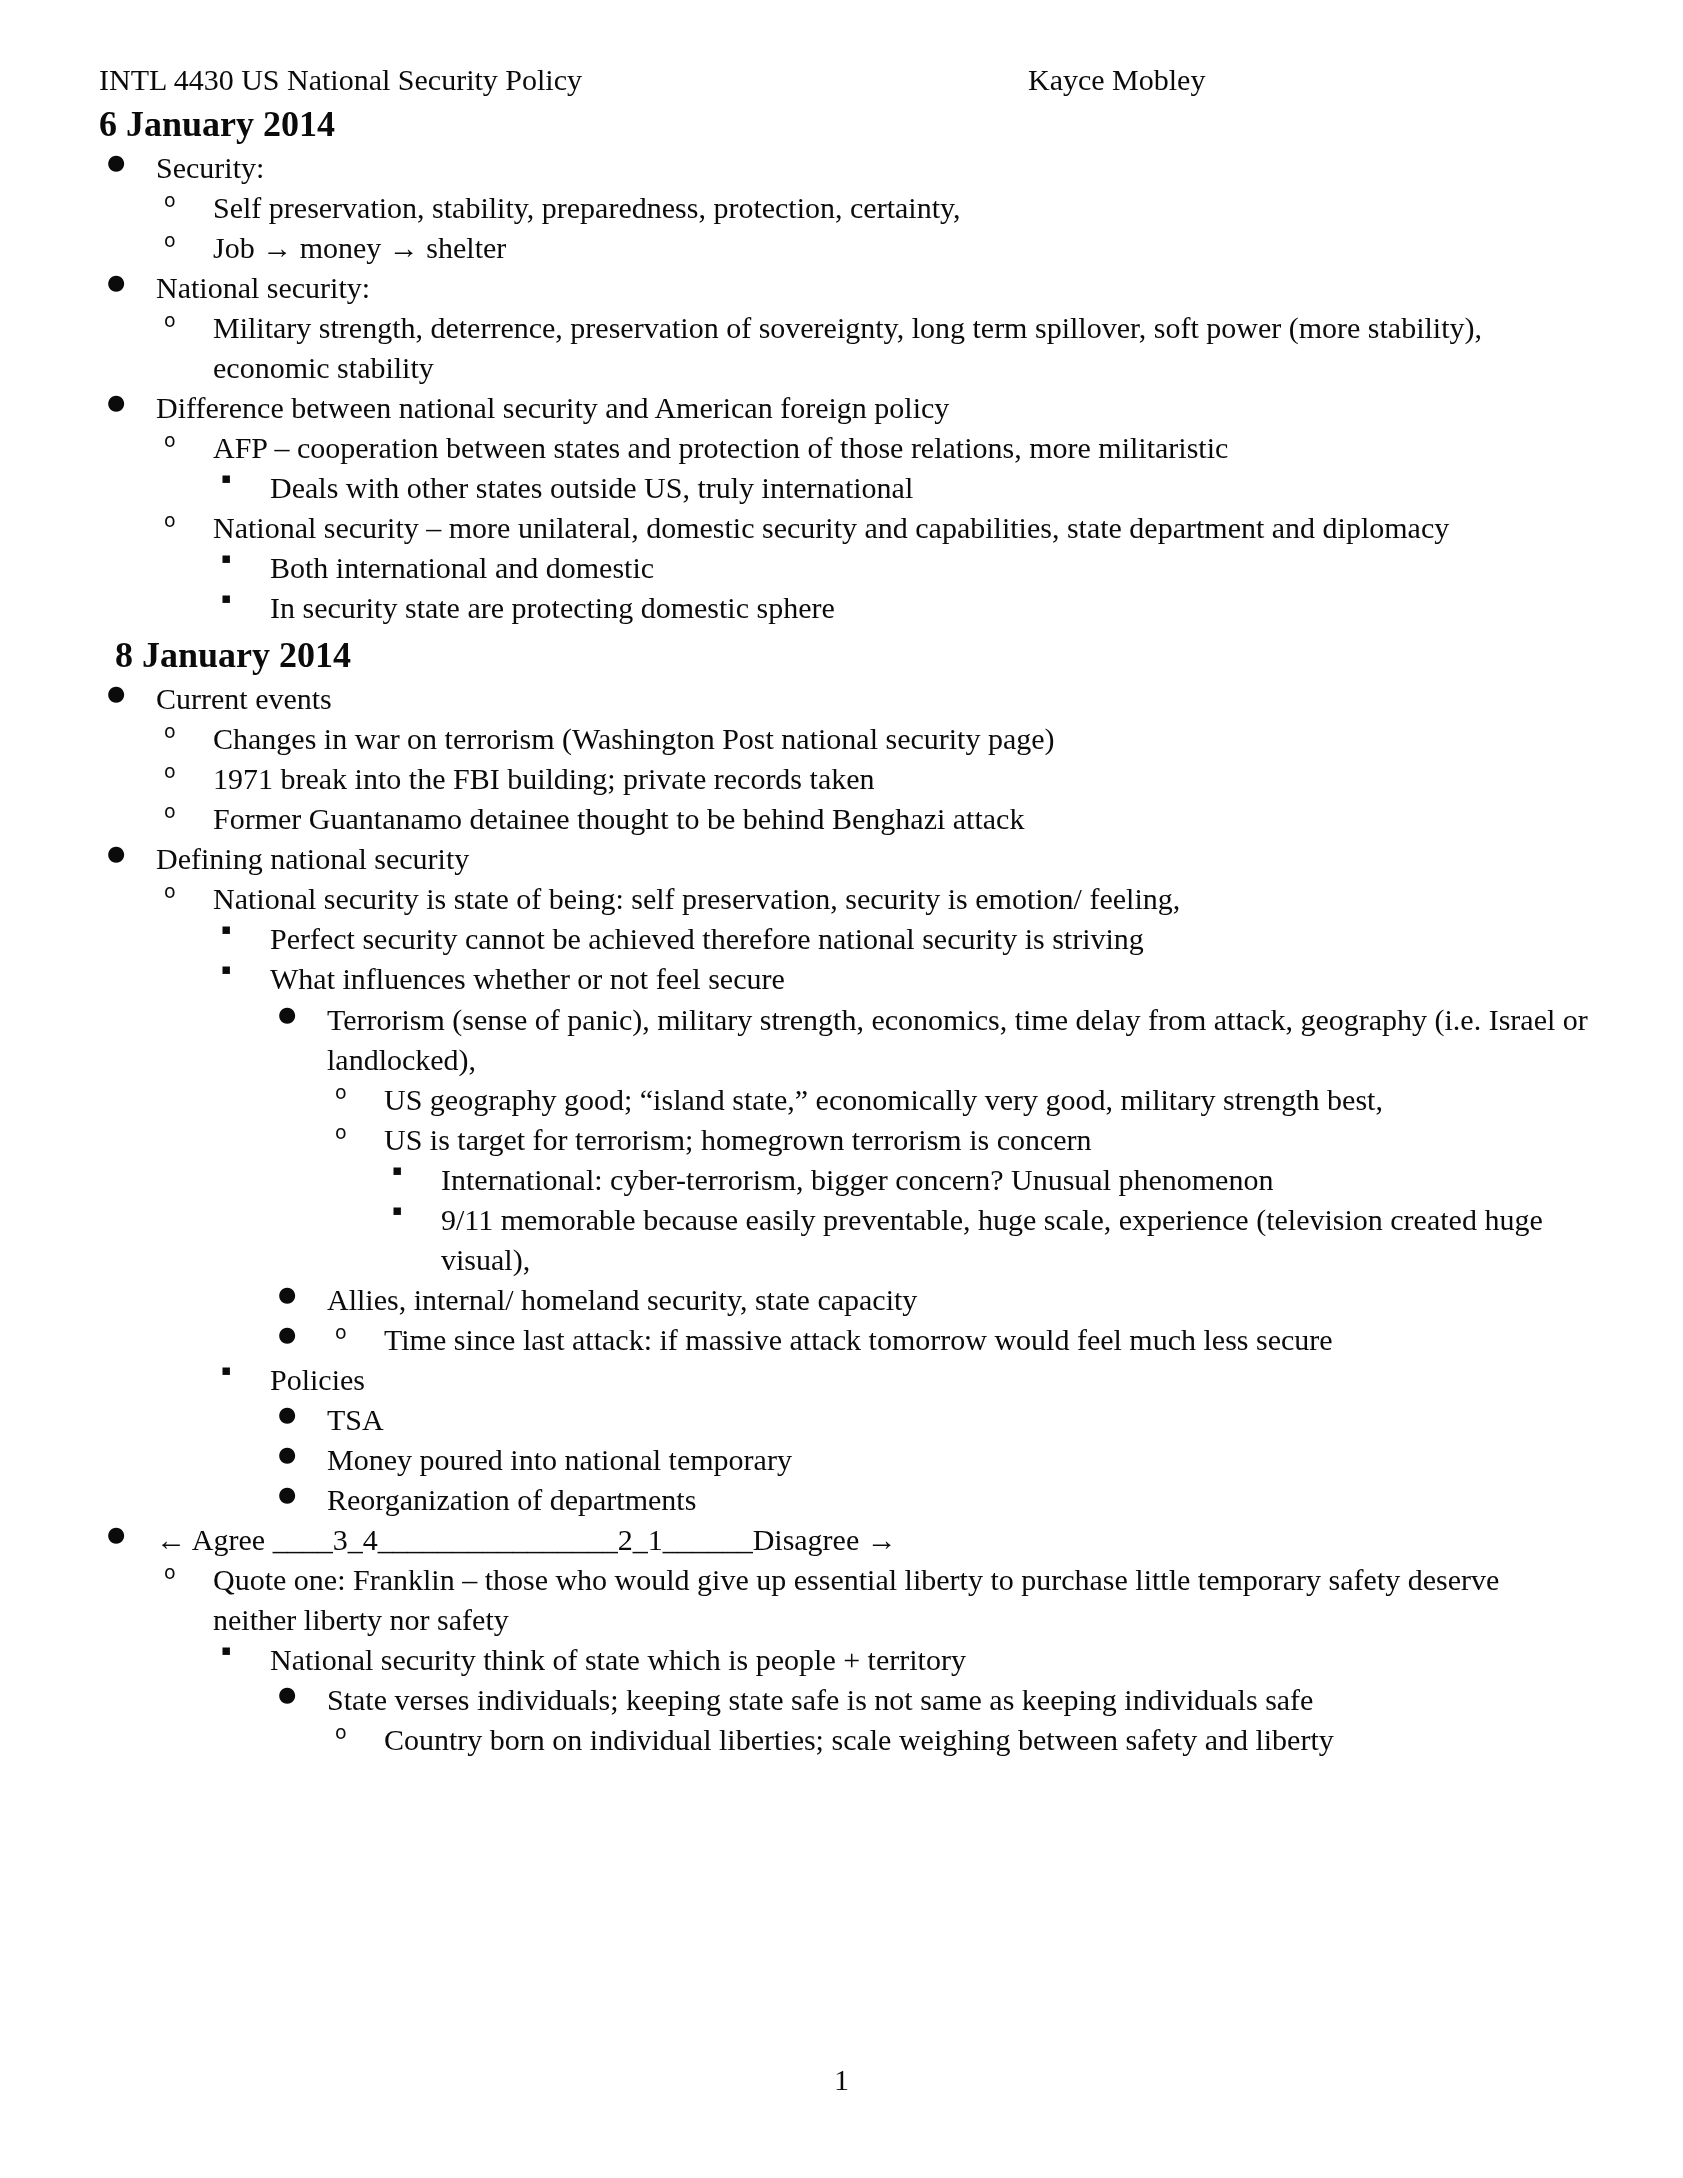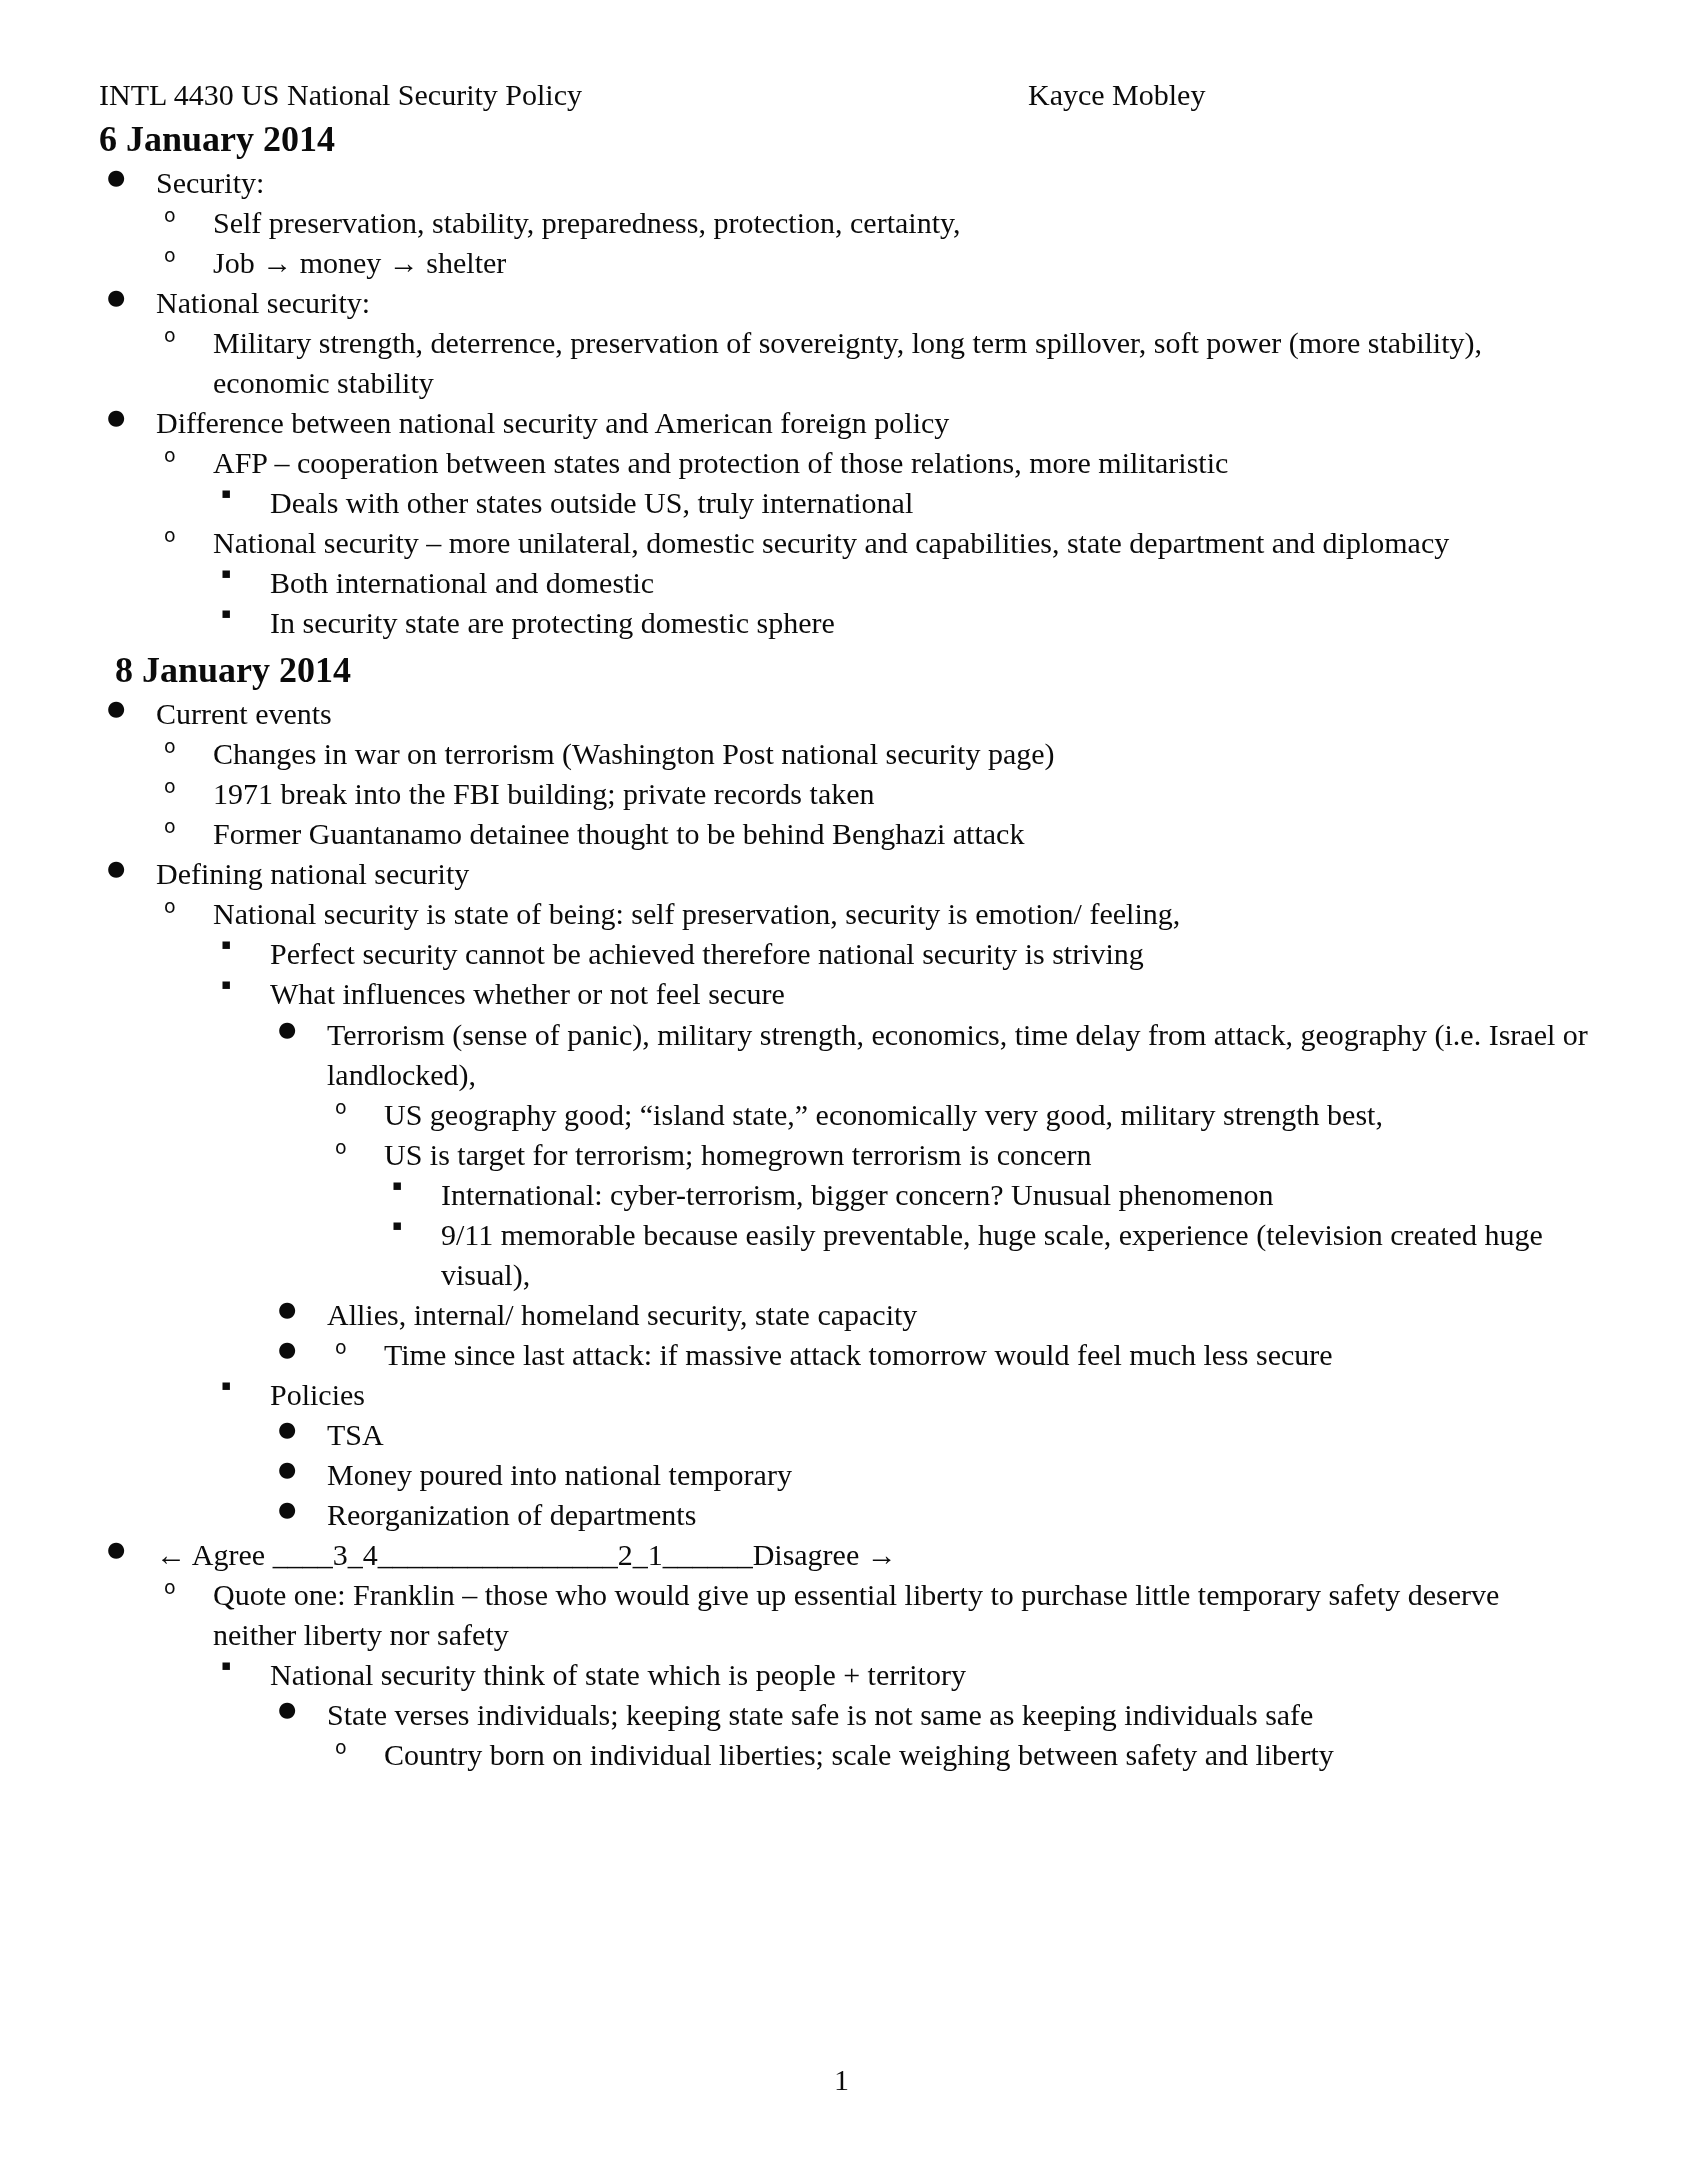--- a/index.html
+++ b/index.html
@@ -12,21 +12,21 @@
     font-family: "Liberation Serif", "DejaVu Serif", serif;
     color: #0b0b0b;
     -webkit-font-smoothing: none;
   }
   .page {
     position: relative;
     width: 1683px;
     height: 2178px;
     box-sizing: border-box;
     background: #ffffff;
-    padding: 75px 95px 0 99px;
+    padding: 60px 95px 0 99px;
     overflow: hidden;
   }
 
   
   .doc-header {
     display: flex;
     justify-content: flex-start;
     align-items: baseline;
     font-size: 30px;
     line-height: 1.30;

